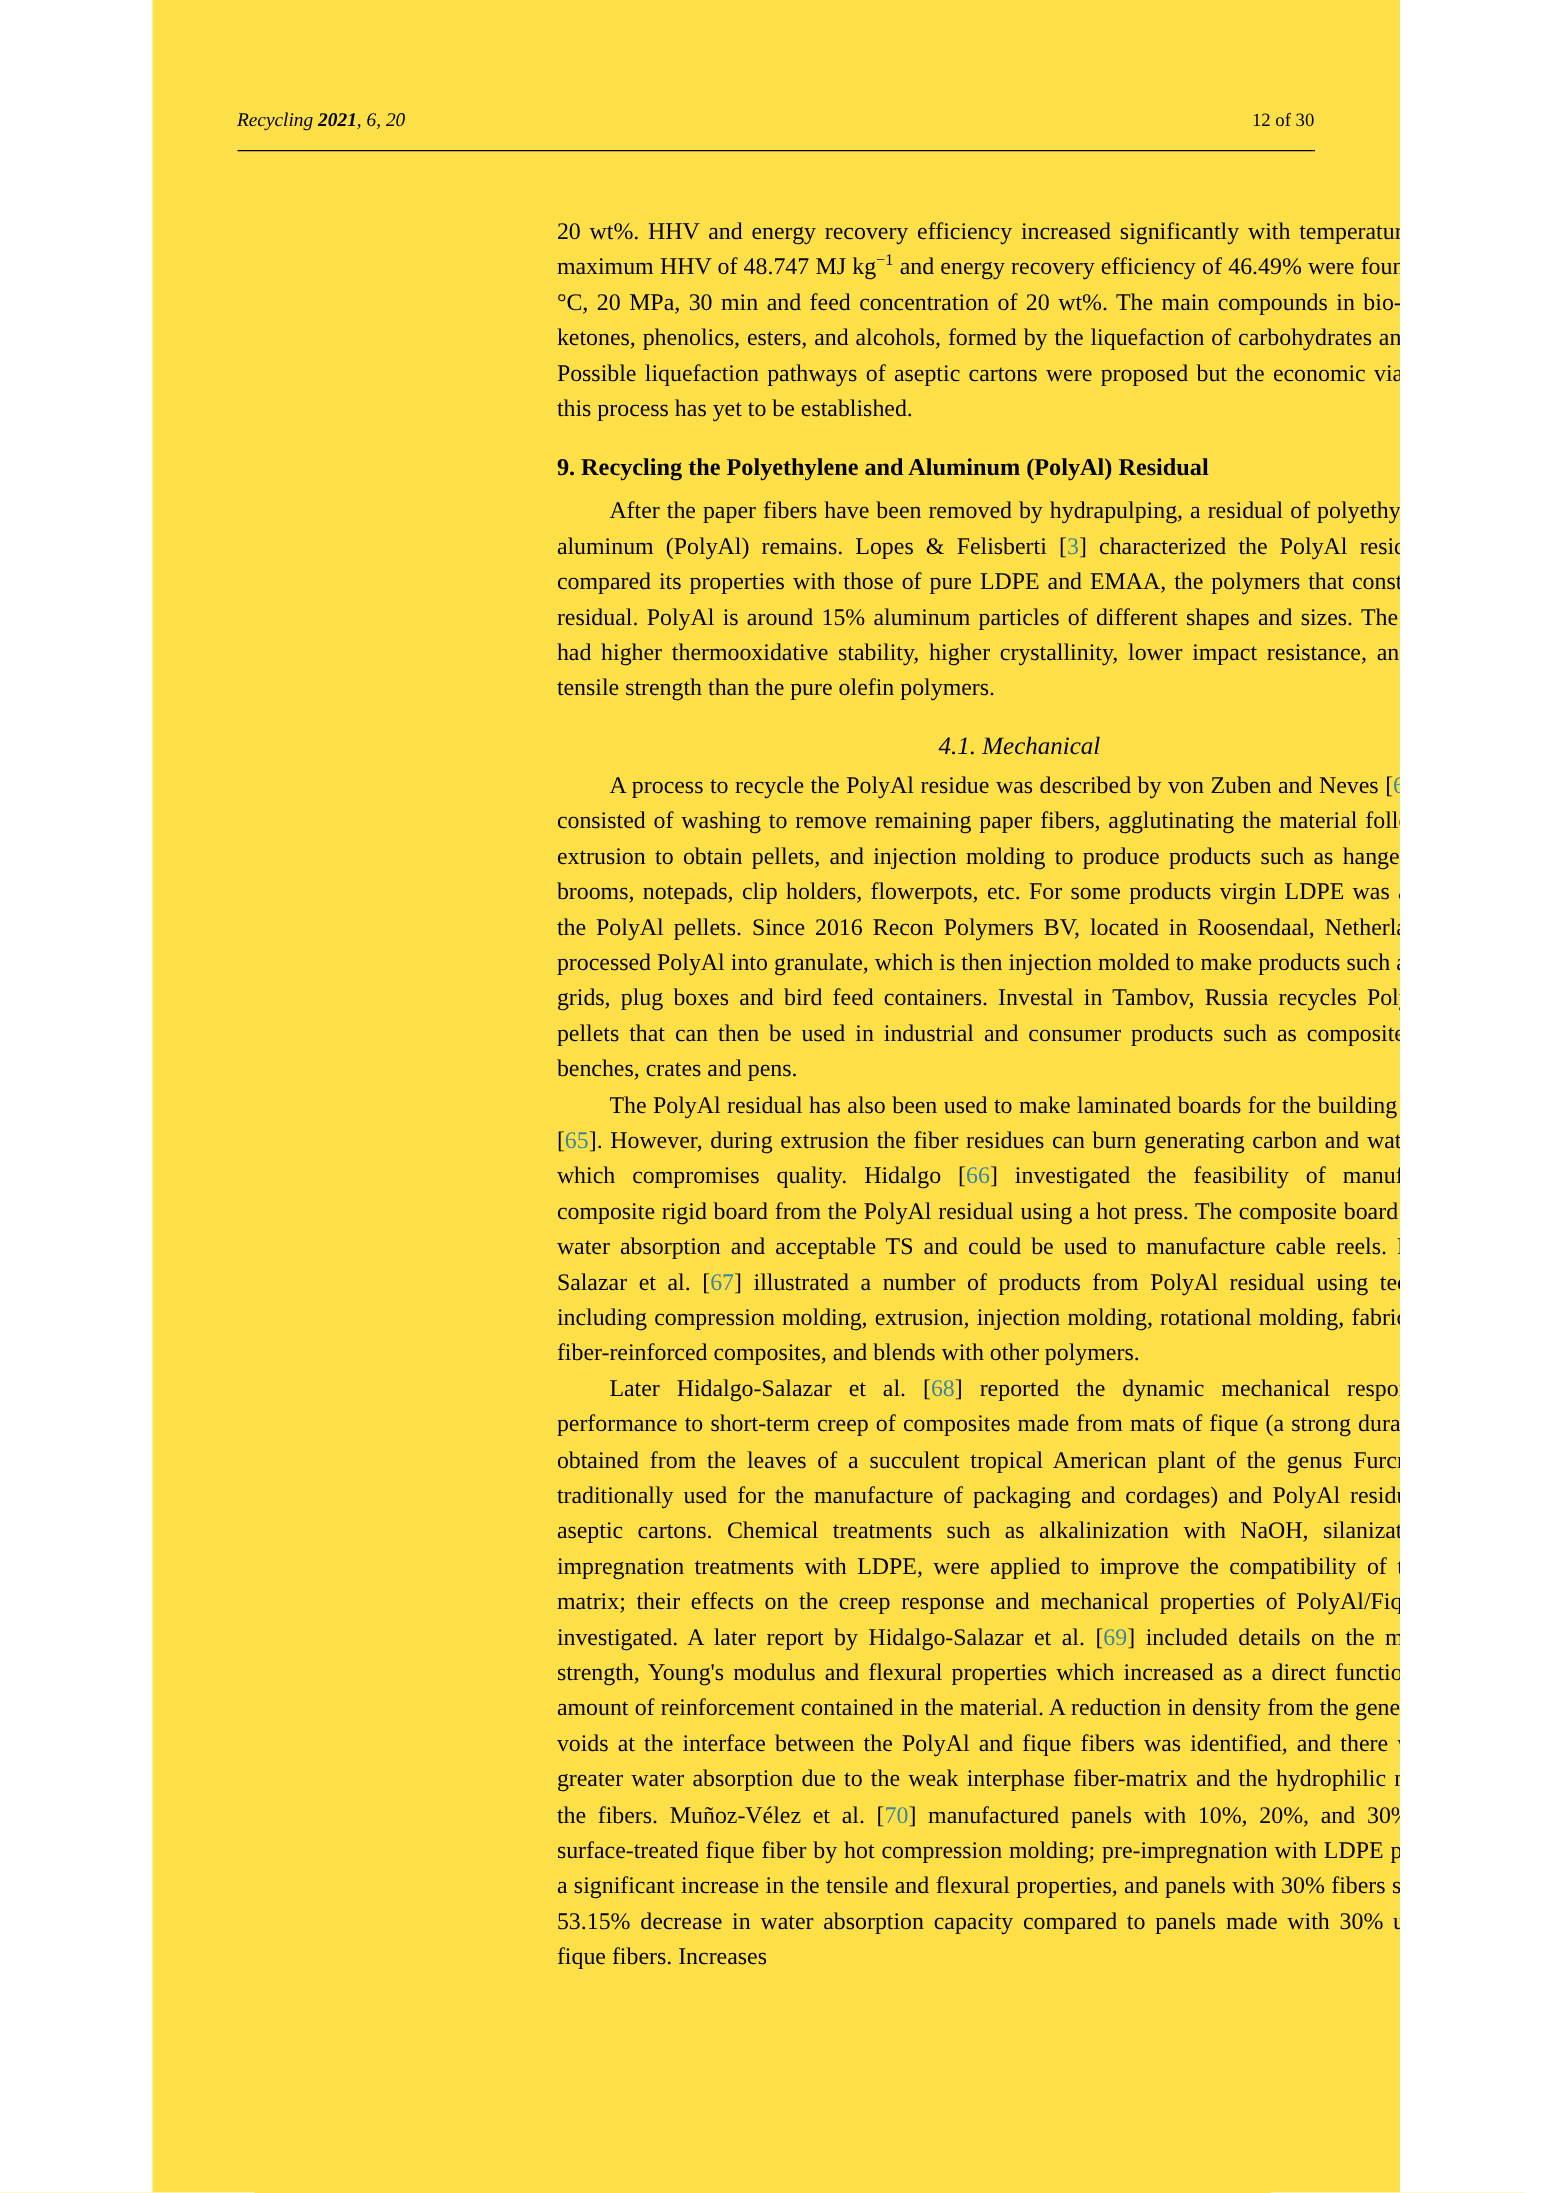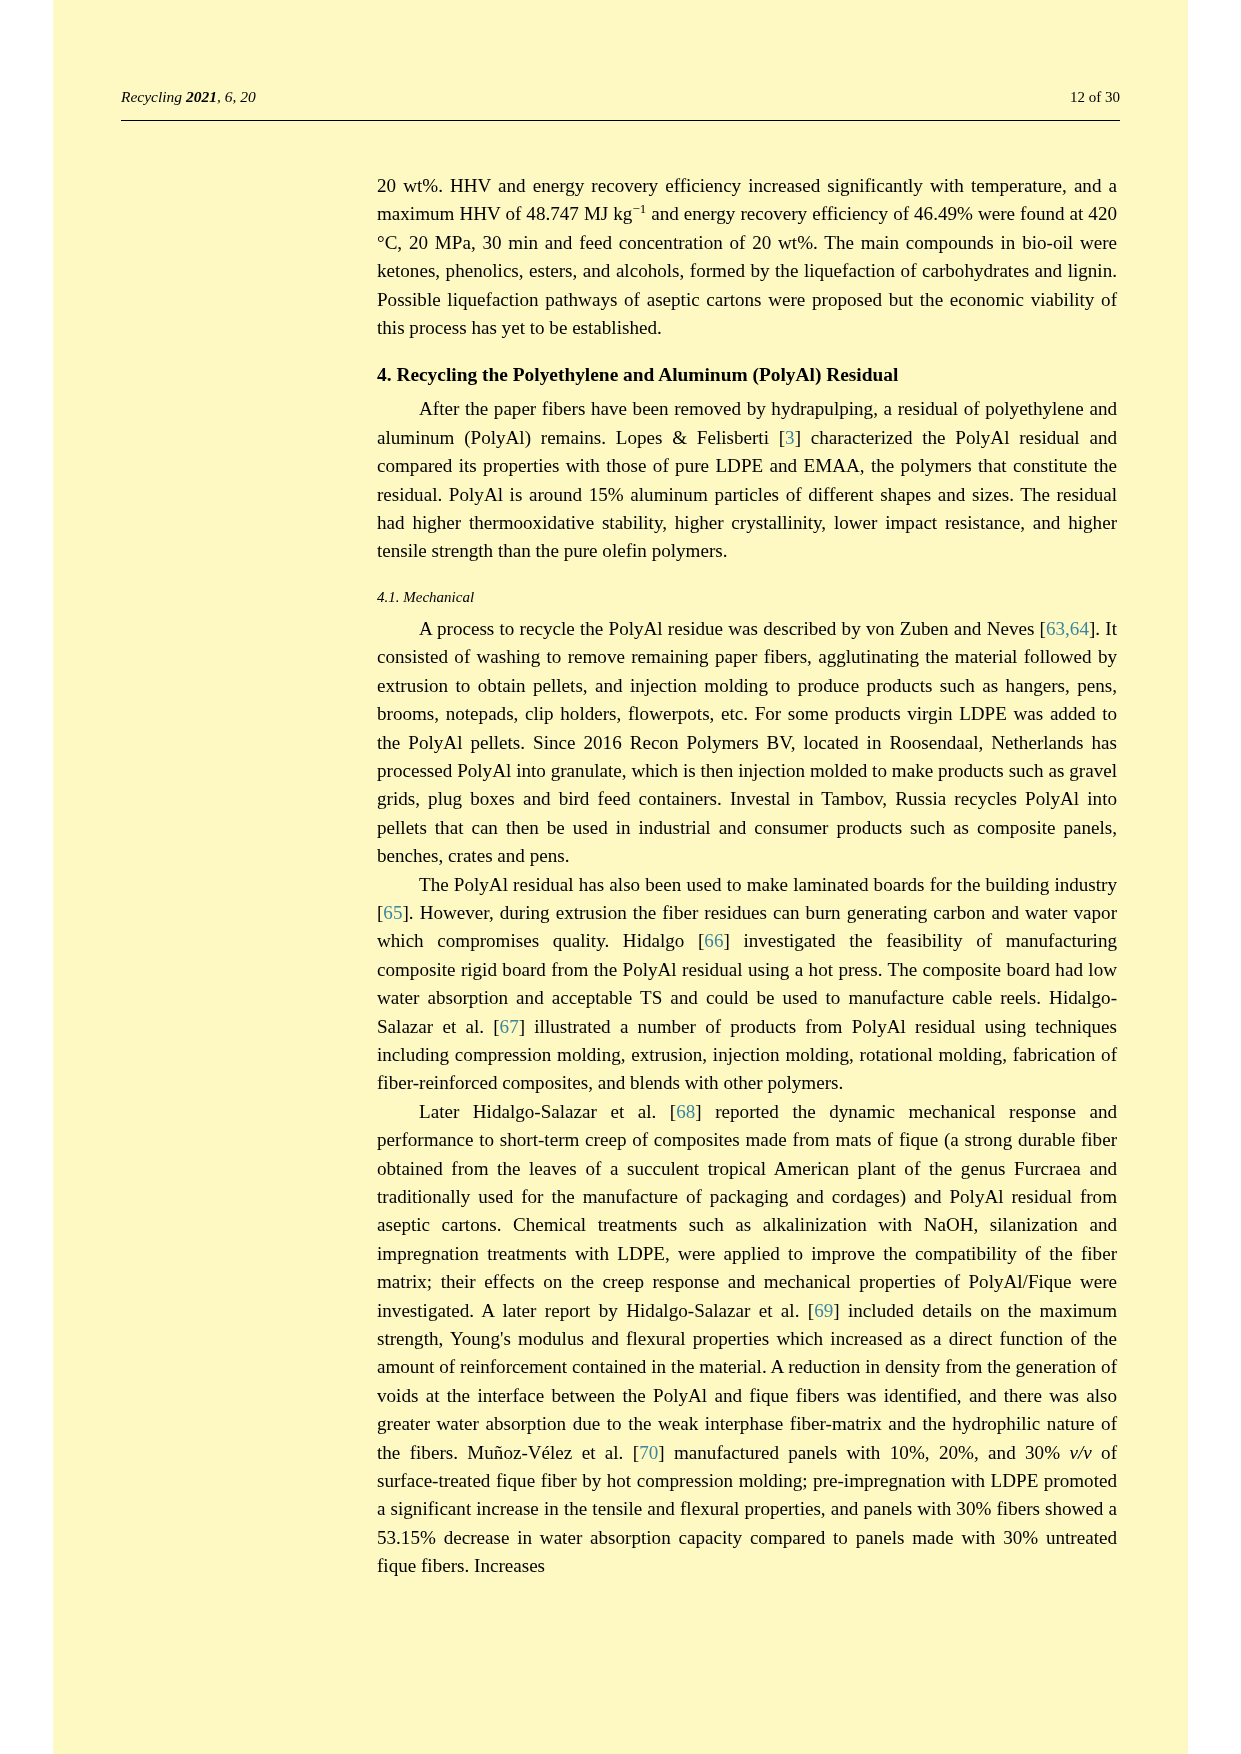--- a/index.html
+++ b/index.html
@@ -6,24 +6,24 @@
     margin: 0;
     padding: 0;
     background: #ffffff;
   }
   body {
     font-family: "Liberation Serif", "DejaVu Serif", serif;
     color: #000000;
   }
   .page {
     position: relative;
-    width: 1135px;
+    width: 998px;
     height: 1754px;
     margin: 0 auto;
-    background: #fef9c3;
+    background: #fde047;
     box-sizing: border-box;
     overflow: hidden;
   }
   
   .runhead {
     position: absolute;
     left: 68px;
     right: 68px;
     top: 88px;
     display: flex;
@@ -72,25 +72,25 @@
   }
   h2.section {
     margin: 19px 0 6px 0;
     font-size: 19.4px;
     line-height: 28px;
     font-weight: bold;
     text-align: left;
   }
   h3.subsection {
     margin: 17px 0 4px 0;
-    font-size: 15px;
+    font-size: 20px;
     line-height: 28px;
     font-weight: normal;
     font-style: italic;
-    text-align: left;
+    text-align: center;
     font-family: Liberation Serif, serif;
   }
   .cite {
     color: #3a85a0;
     text-decoration: none;
   }
   .ital {
     font-style: italic;
   }
   sup {
@@ -108,21 +108,21 @@
     <div class="runhead-left"><span>Recycling</span> <span class="vol">2021</span><span>, 6, 20</span></div>
     <div class="runhead-right">12 of 30</div>
   </div>
 
   <div class="rule"></div>
 
   <div class="content">
 
     <p class="body"><span>20 wt%. HHV and energy recovery efficiency increased significantly with temperature, and a maximum HHV of 48.747 MJ kg</span><sup>−1</sup><span> and energy recovery efficiency of 46.49% were found at 420 °C, 20 MPa, 30 min and feed concentration of 20 wt%. The main compounds in bio-oil were ketones, phenolics, esters, and alcohols, formed by the liquefaction of carbohydrates and lignin. Possible liquefaction pathways of aseptic cartons were proposed but the economic viability of this process has yet to be established.</span></p>
 
-    <h2 class="section">4. Recycling the Polyethylene and Aluminum (PolyAl) Residual</h2>
+    <h2 class="section">9. Recycling the Polyethylene and Aluminum (PolyAl) Residual</h2>
 
     <p class="body indent"><span>After the paper fibers have been removed by hydrapulping, a residual of polyethylene and aluminum (PolyAl) remains. Lopes &amp; Felisberti [</span><a class="cite" href="#">3</a><span>] characterized the PolyAl residual and compared its properties with those of pure LDPE and EMAA, the polymers that constitute the residual. PolyAl is around 15% aluminum particles of different shapes and sizes. The residual had higher thermooxidative stability, higher crystallinity, lower impact resistance, and higher tensile strength than the pure olefin polymers.</span></p>
 
 
     <h3 class="subsection">4.1. Mechanical</h3>
 
     <p class="body indent"><span>A process to recycle the PolyAl residue was described by von Zuben and Neves [</span><a class="cite" href="#">63,64</a><span>]. It consisted of washing to remove remaining paper fibers, agglutinating the material followed by extrusion to obtain pellets, and injection molding to produce products such as hangers, pens, brooms, notepads, clip holders, flowerpots, etc. For some products virgin LDPE was added to the PolyAl pellets. Since 2016 Recon Polymers BV, located in Roosendaal, Netherlands has processed PolyAl into granulate, which is then injection molded to make products such as gravel grids, plug boxes and bird feed containers. Investal in Tambov, Russia recycles PolyAl into pellets that can then be used in industrial and consumer products such as composite panels, benches, crates and pens.</span></p>
 
     <p class="body indent"><span>The PolyAl residual has also been used to make laminated boards for the building industry [</span><a class="cite" href="#">65</a><span>]. However, during extrusion the fiber residues can burn generating carbon and water vapor which compromises quality. Hidalgo [</span><a class="cite" href="#">66</a><span>] investigated the feasibility of manufacturing composite rigid board from the PolyAl residual using a hot press. The composite board had low water absorption and acceptable TS and could be used to manufacture cable reels. Hidalgo-Salazar et al. [</span><a class="cite" href="#">67</a><span>] illustrated a number of products from PolyAl residual using techniques including compression molding, extrusion, injection molding, rotational molding, fabrication of fiber-reinforced composites, and blends with other polymers.</span></p>
 

